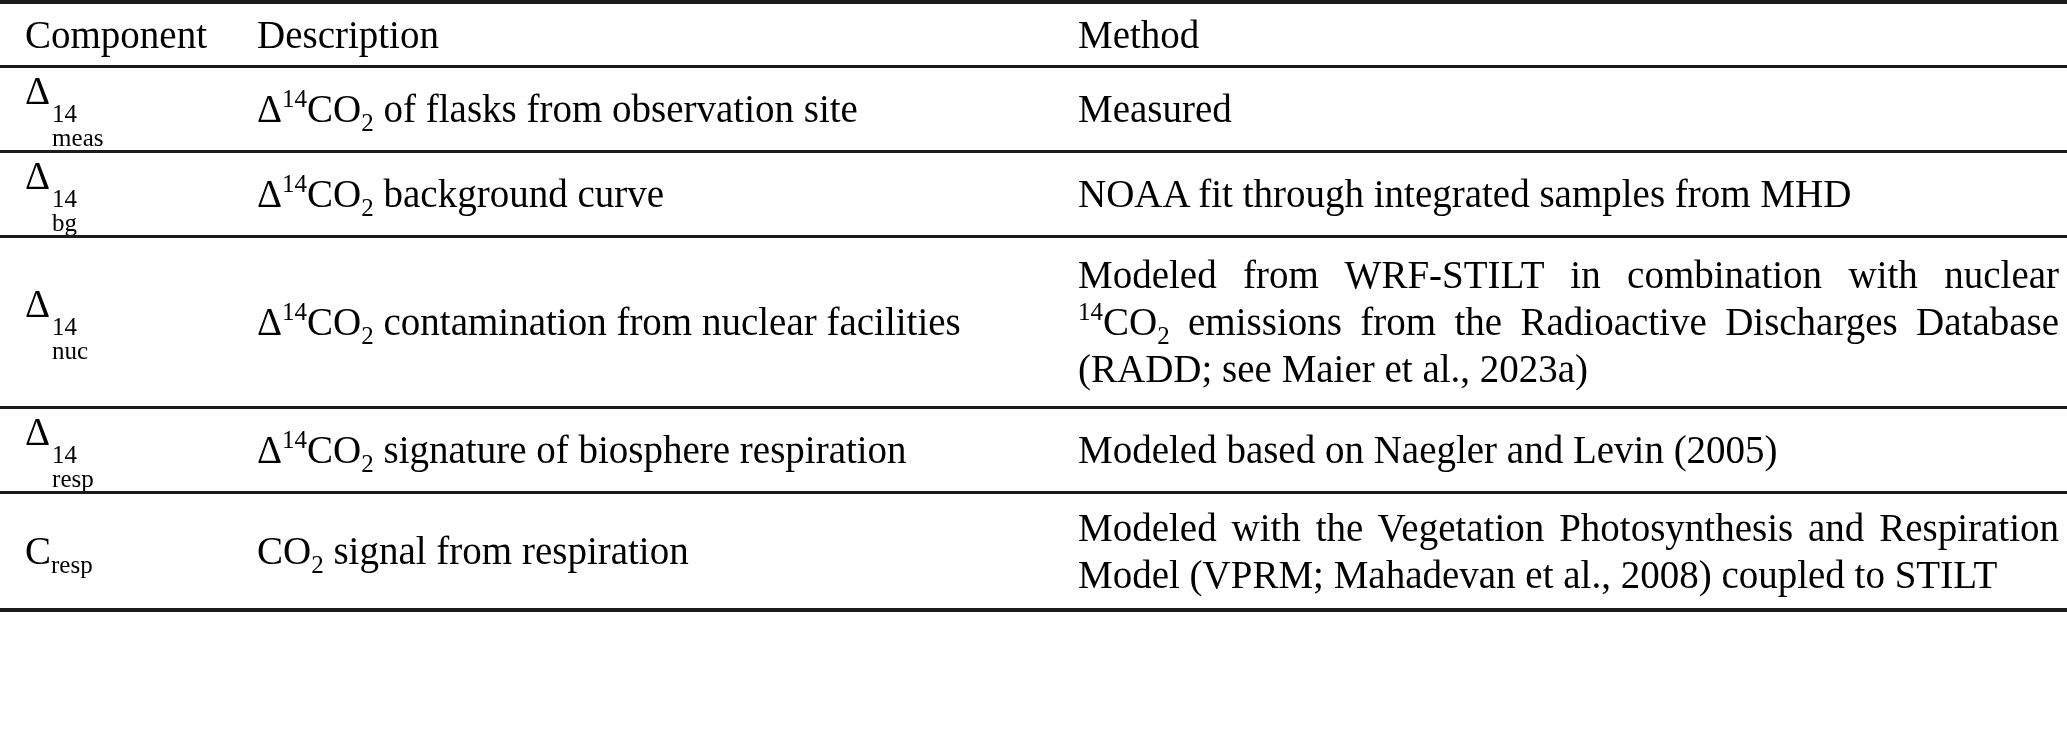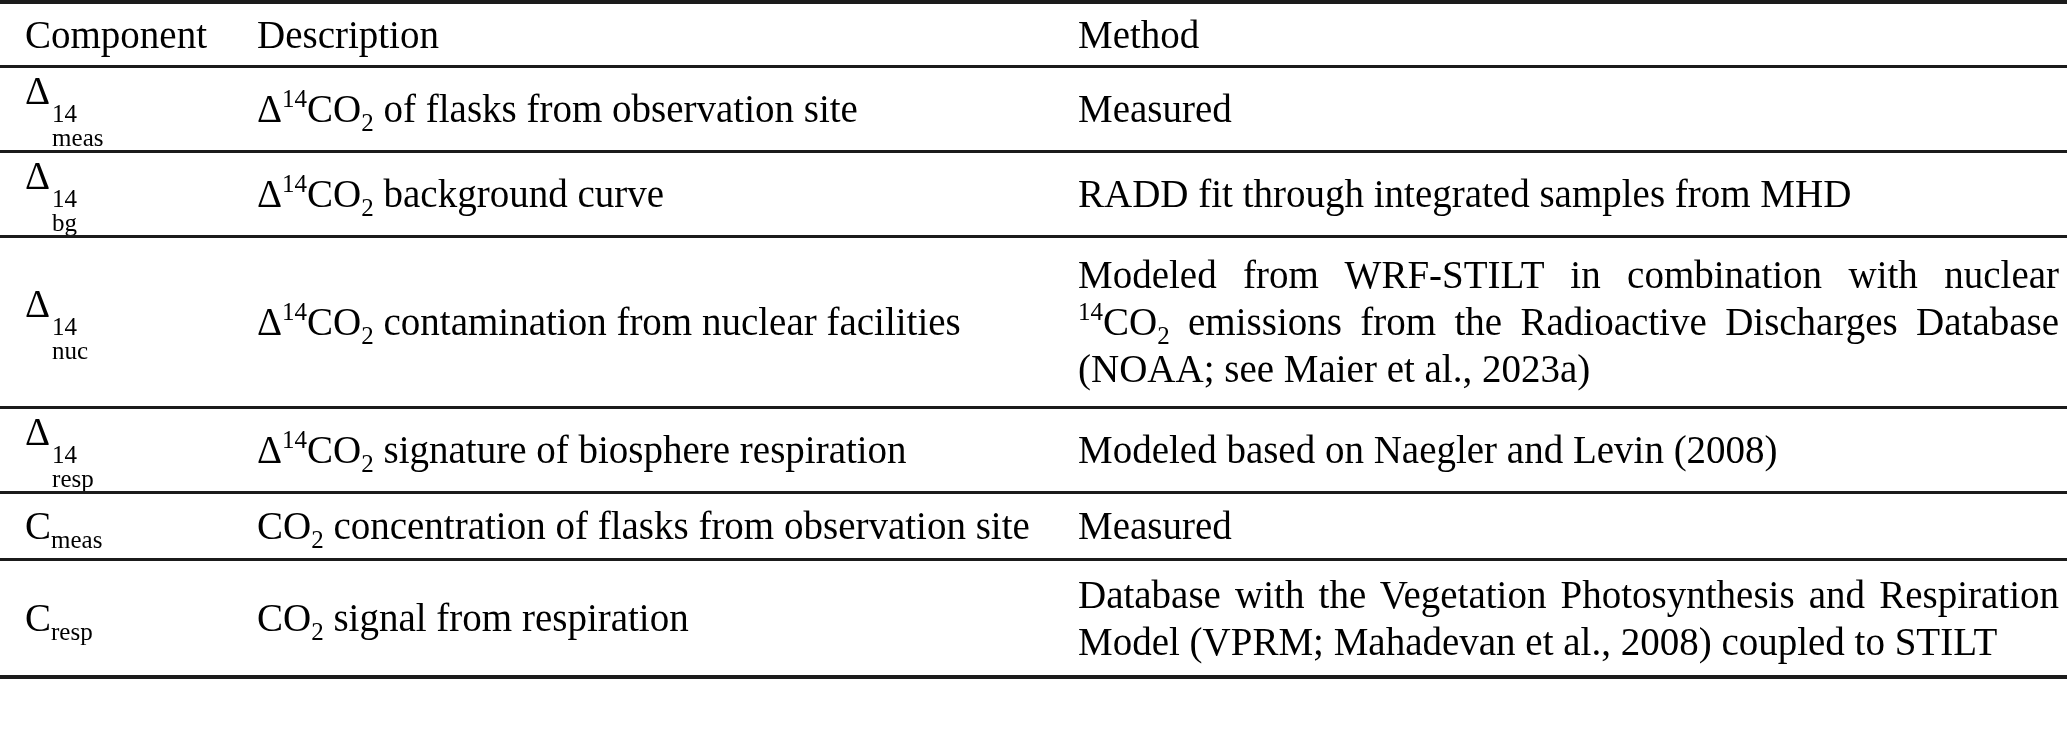--- a/index.html
+++ b/index.html
@@ -104,55 +104,48 @@
             <div class="line">Measured</div>
           </td>
     </tr>
     <tr class="h-r2">
       <td class="c-comp">Δ<span class="stack">
               <span>14</span>
               <span>bg</span>
             </span></td>
       <td class="c-desc">Δ<sup class="sp">14</sup>CO<sub class="sb">2</sub> background curve</td>
       <td class="c-meth">
-            <div class="line">RADD fit through integrated samples from MHD</div>
+            <div class="line">NOAA fit through integrated samples from MHD</div>
           </td>
     </tr>
     <tr class="h-r3">
       <td class="c-comp">Δ<span class="stack">
               <span>14</span>
               <span>nuc</span>
             </span></td>
       <td class="c-desc">Δ<sup class="sp">14</sup>CO<sub class="sb">2</sub> contamination from nuclear facilities</td>
       <td class="c-meth">
             <div class="line j">Modeled from WRF-STILT in combination with nuclear</div>
             <div class="line j"><sup class="sp">14</sup>CO<sub class="sb">2</sub> emissions from the Radioactive Discharges Database</div>
-            <div class="line">(NOAA; see Maier et al., 2023a)</div>
+            <div class="line">(RADD; see Maier et al., 2023a)</div>
           </td>
     </tr>
     <tr class="h-r4">
       <td class="c-comp">Δ<span class="stack">
               <span>14</span>
               <span>resp</span>
             </span></td>
       <td class="c-desc">Δ<sup class="sp">14</sup>CO<sub class="sb">2</sub> signature of biosphere respiration</td>
       <td class="c-meth">
-            <div class="line">Modeled based on Naegler and Levin (2008)</div>
-          </td>
-    </tr>
-    <tr class="h-r5">
-      <td class="c-comp">C<sub class="sb">meas</sub></td>
-      <td class="c-desc">CO<sub class="sb">2</sub> concentration of flasks from observation site</td>
-      <td class="c-meth">
-            <div class="line">Measured</div>
+            <div class="line">Modeled based on Naegler and Levin (2005)</div>
           </td>
     </tr>
     <tr class="h-r7">
       <td class="c-comp">C<sub class="sb">resp</sub></td>
       <td class="c-desc">CO<sub class="sb">2</sub> signal from respiration</td>
       <td class="c-meth">
-            <div class="line j">Database with the Vegetation Photosynthesis and Respiration</div>
+            <div class="line j">Modeled with the Vegetation Photosynthesis and Respiration</div>
             <div class="line">Model (VPRM; Mahadevan et al., 2008) coupled to STILT</div>
           </td>
     </tr>
   </tbody>
     </table>
 </div>
 
 </body></html>

